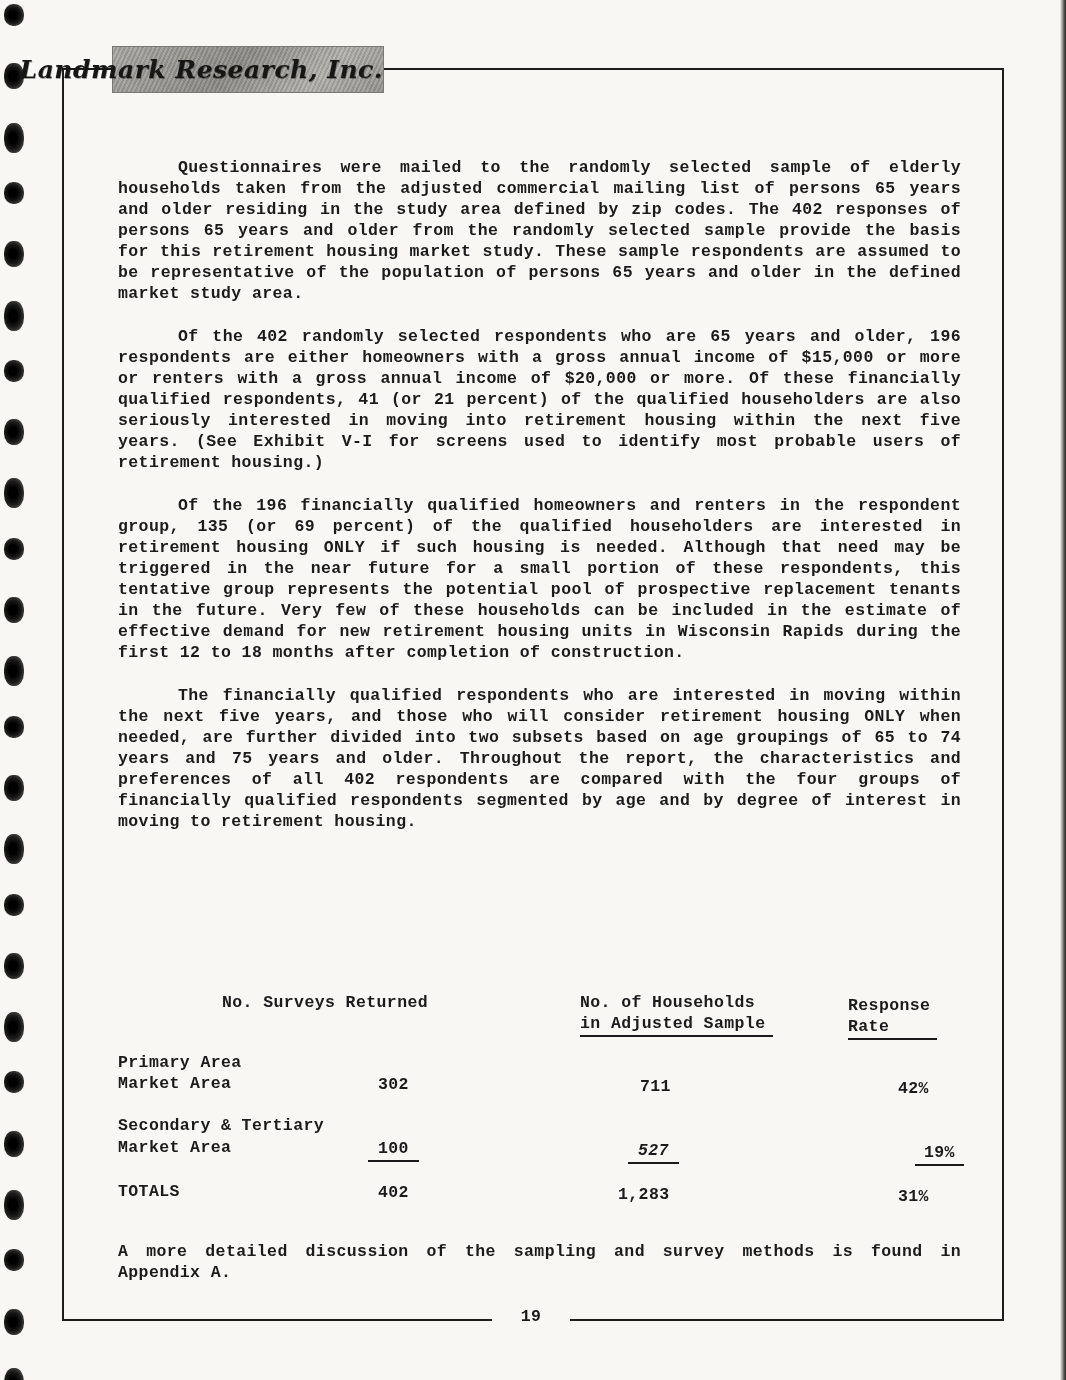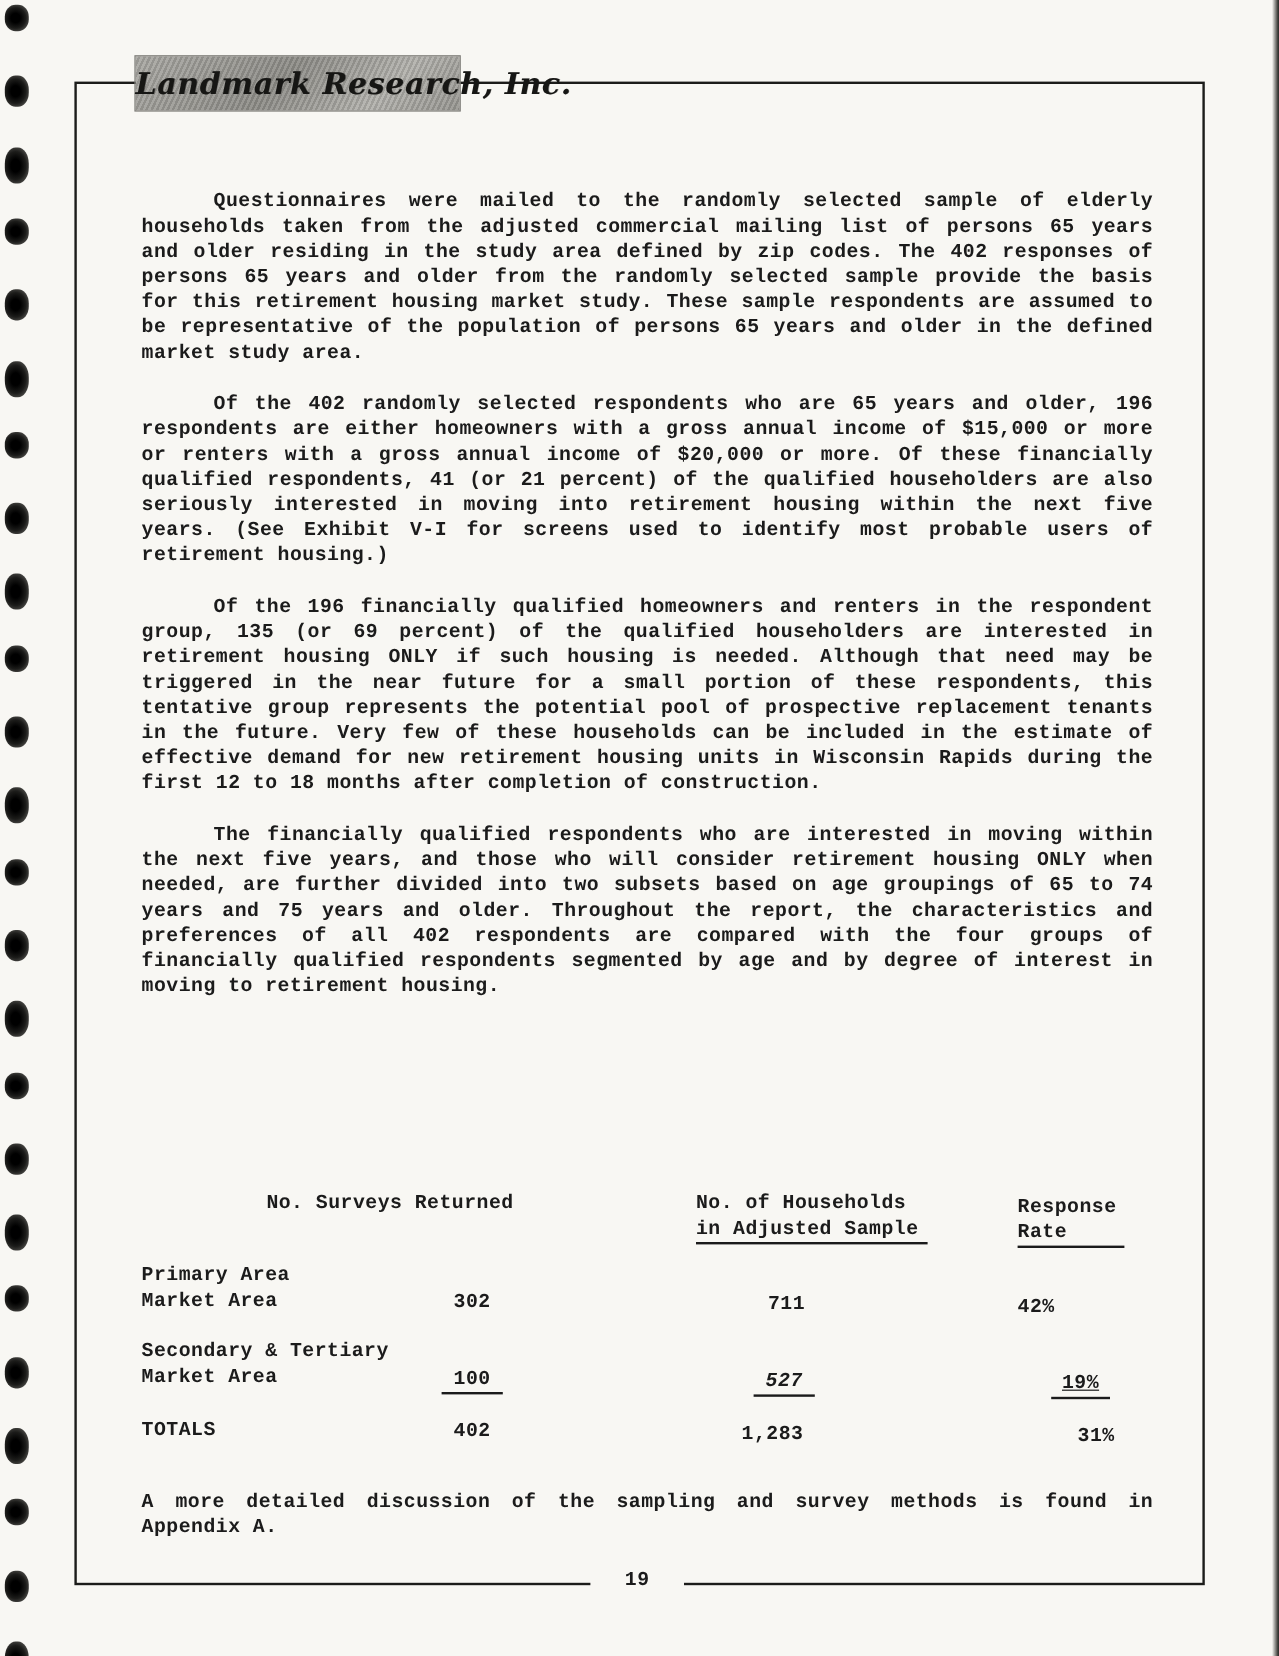--- a/index.html
+++ b/index.html
@@ -32,21 +32,21 @@
     border:2px solid #1c1c1a;
     z-index:1;
   }
   
   .logo {
     position:absolute; left:112px; top:46px; width:272px; height:47px;
     z-index:2;
     background:
       repeating-linear-gradient(115deg, rgba(255,255,255,0.08) 0 2px, rgba(0,0,0,0.10) 2px 4px),
       linear-gradient(135deg,#aaa9a4,#8e8d88 45%,#b3b2ad 75%,#979691);
-    display:flex; align-items:center; justify-content:flex-start;
+    display:flex; align-items:center; justify-content:flex-end;
     border:1px solid #7a7974;
   }
   .logo span {
     font-family:"DejaVu Serif","Liberation Serif",serif;
     font-style:italic; font-weight:bold;
     font-size:25px; color:#161614;
     letter-spacing:0.5px;
     text-shadow:0.5px 0.5px 0 rgba(0,0,0,0.35);
     white-space:nowrap;
   }
@@ -82,27 +82,27 @@
   .th-a2 { left:222px; top:1013px; padding-right:8px; }
   .th-b1 { left:580px; top:992px; }
   .th-b2 { left:580px; top:1013px; padding-right:8px; }
   .th-c1 { left:848px; top:995px; }
   .th-c2 { left:848px; top:1016px; padding-right:48px; }
 
   .tr1-l1 { left:118px; top:1052px; }
   .tr1-l2 { left:118px; top:1073px; }
   .tr1-c1 { left:378px; top:1074px; }
   .tr1-c2 { left:640px; top:1076px; }
-  .tr1-c3 { left:848px; top:1078px; }
+  .tr1-c3 { left:898px; top:1078px; }
 
   .tr2-l1 { left:118px; top:1115px; }
   .tr2-l2 { left:118px; top:1137px; }
   .tr2-c1 { left:368px; top:1138px; padding-left:10px; padding-right:10px; }
   .tr2-c2 { left:628px; top:1140px; padding-left:10px; padding-right:10px;font-style:italic; }
-  .tr2-c3 { left:876px; top:1142px; padding-left:9px; padding-right:9px;text-decoration:underline; }
+  .tr2-c3 { left:915px; top:1142px; padding-left:9px; padding-right:9px; }
 
   .tr3-l1 { left:118px; top:1181px; }
   .tr3-c1 { left:378px; top:1182px; }
   .tr3-c2 { left:618px; top:1184px; }
   .tr3-c3 { left:898px; top:1186px; }
 
   .closing {
     position:absolute; left:118px; top:1241px; width:843px; z-index:2;
     font-size:16.5px; line-height:21px; letter-spacing:0.4px;
     text-align:justify;

